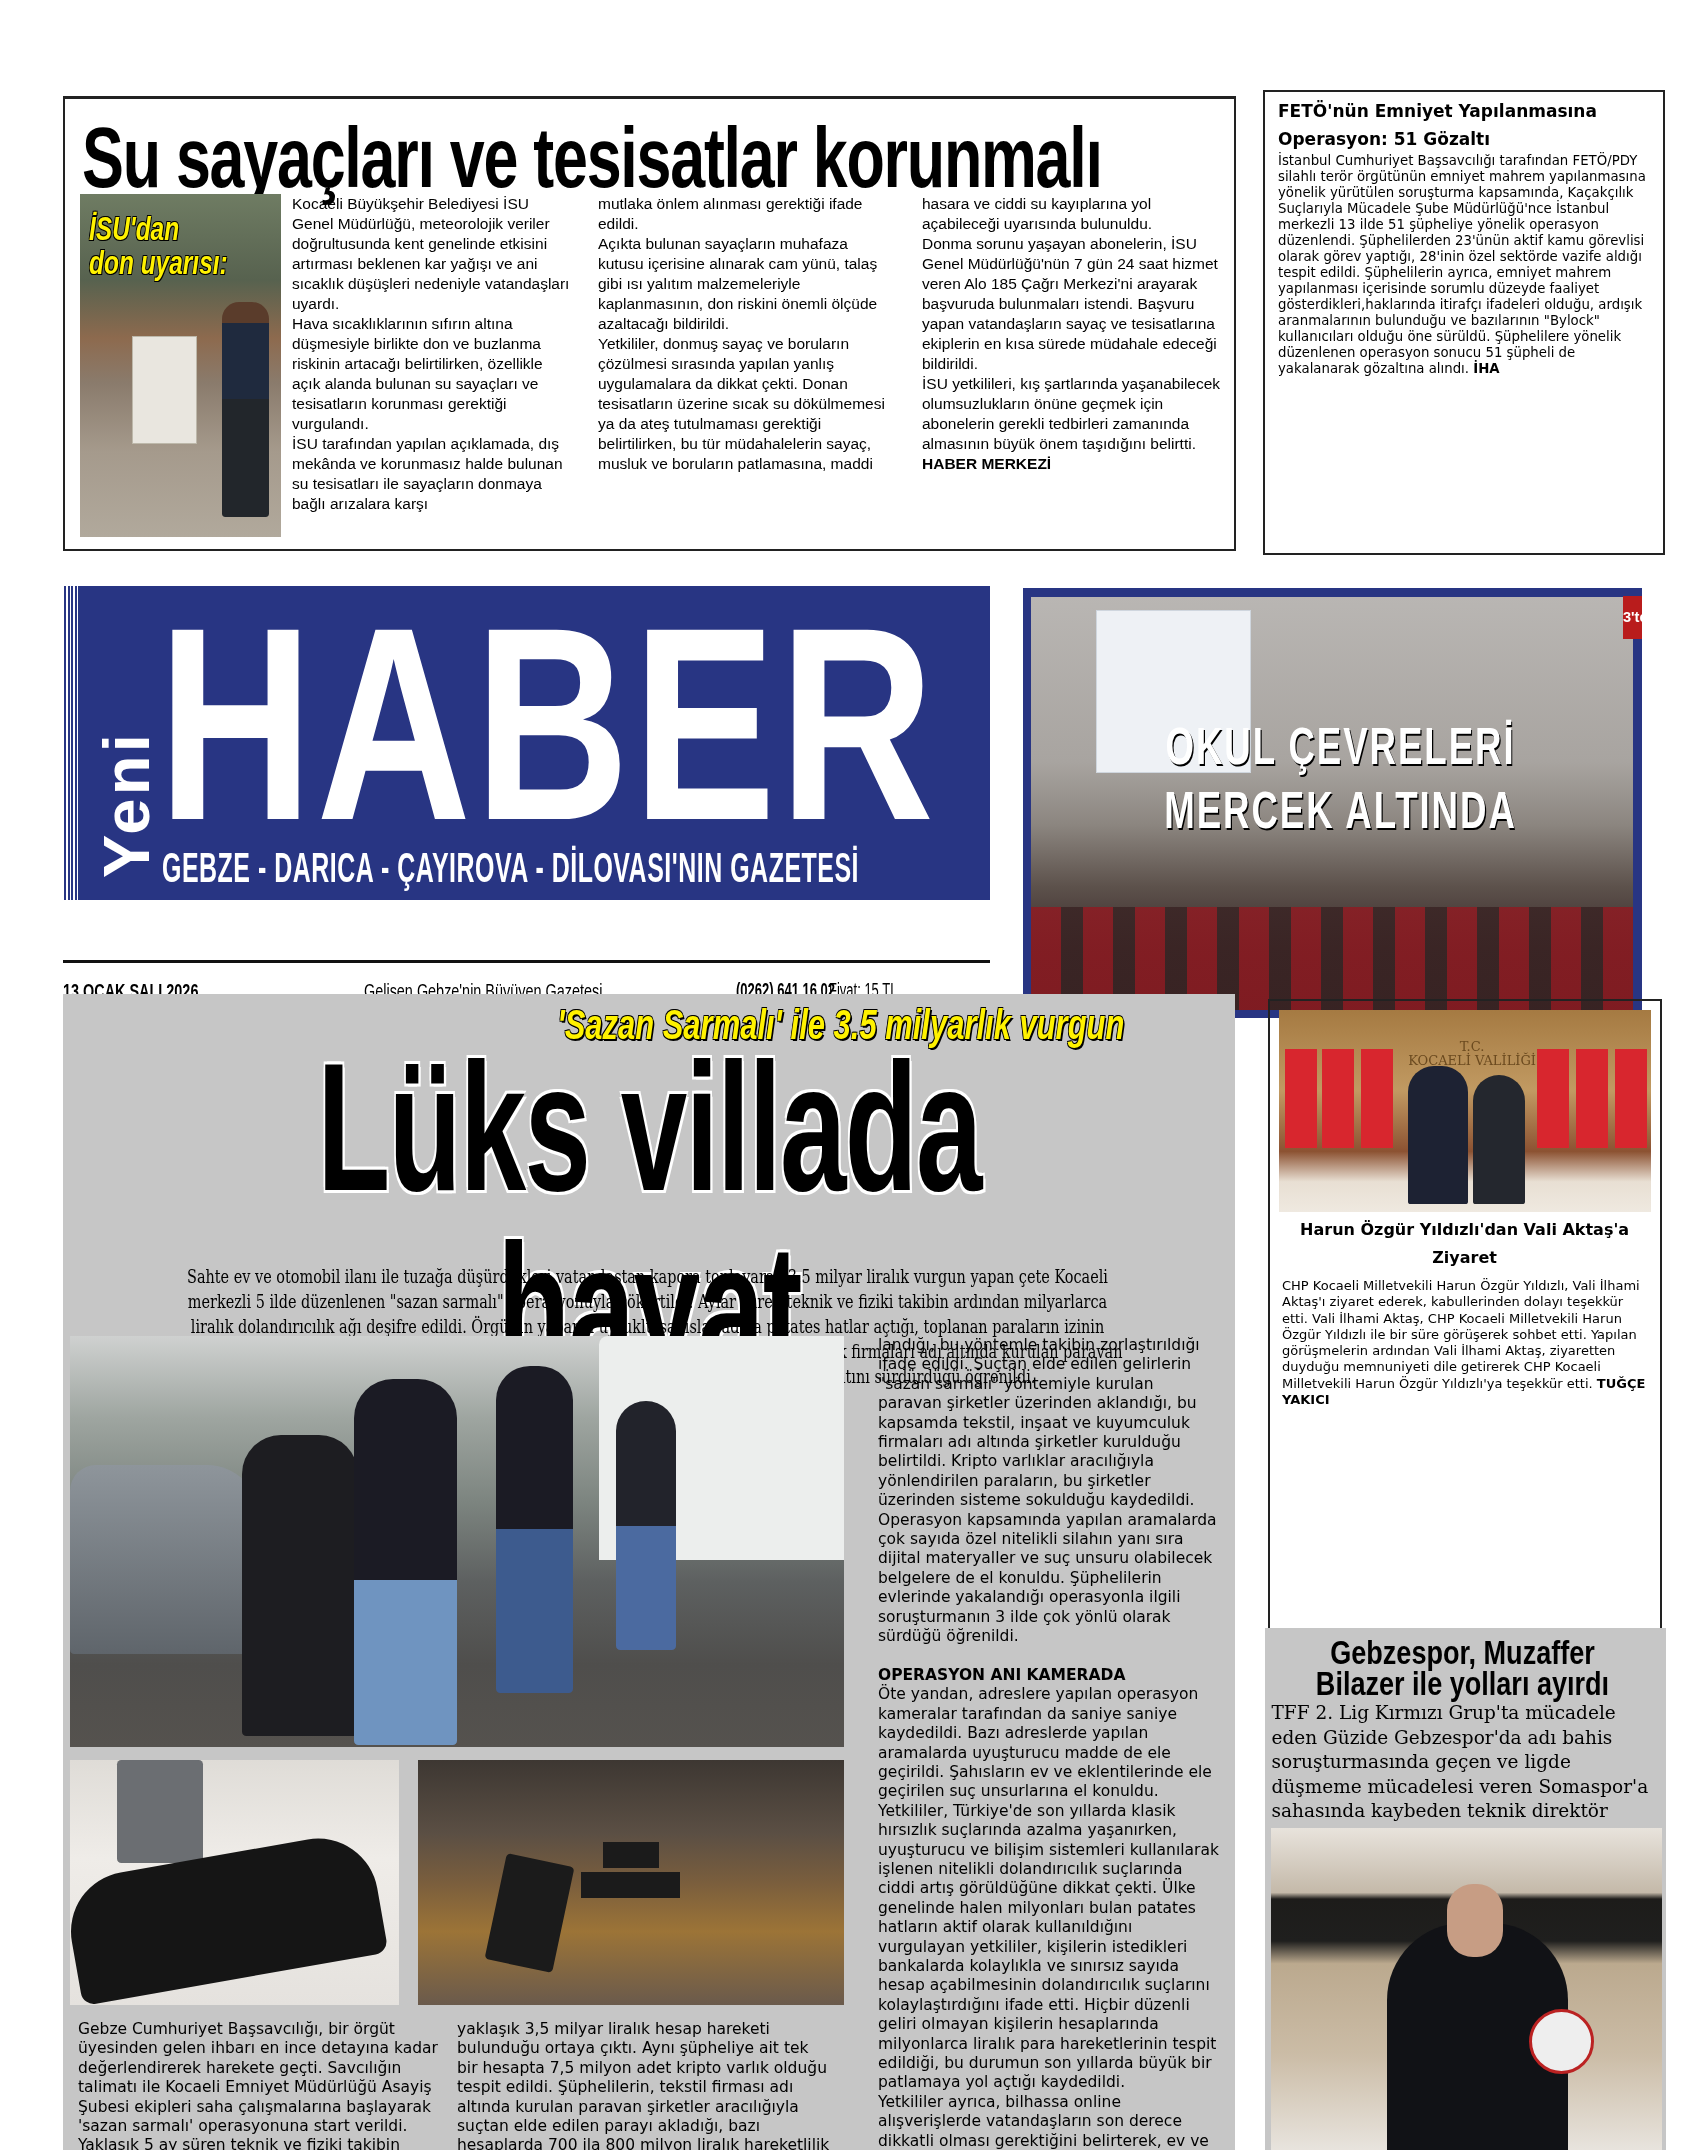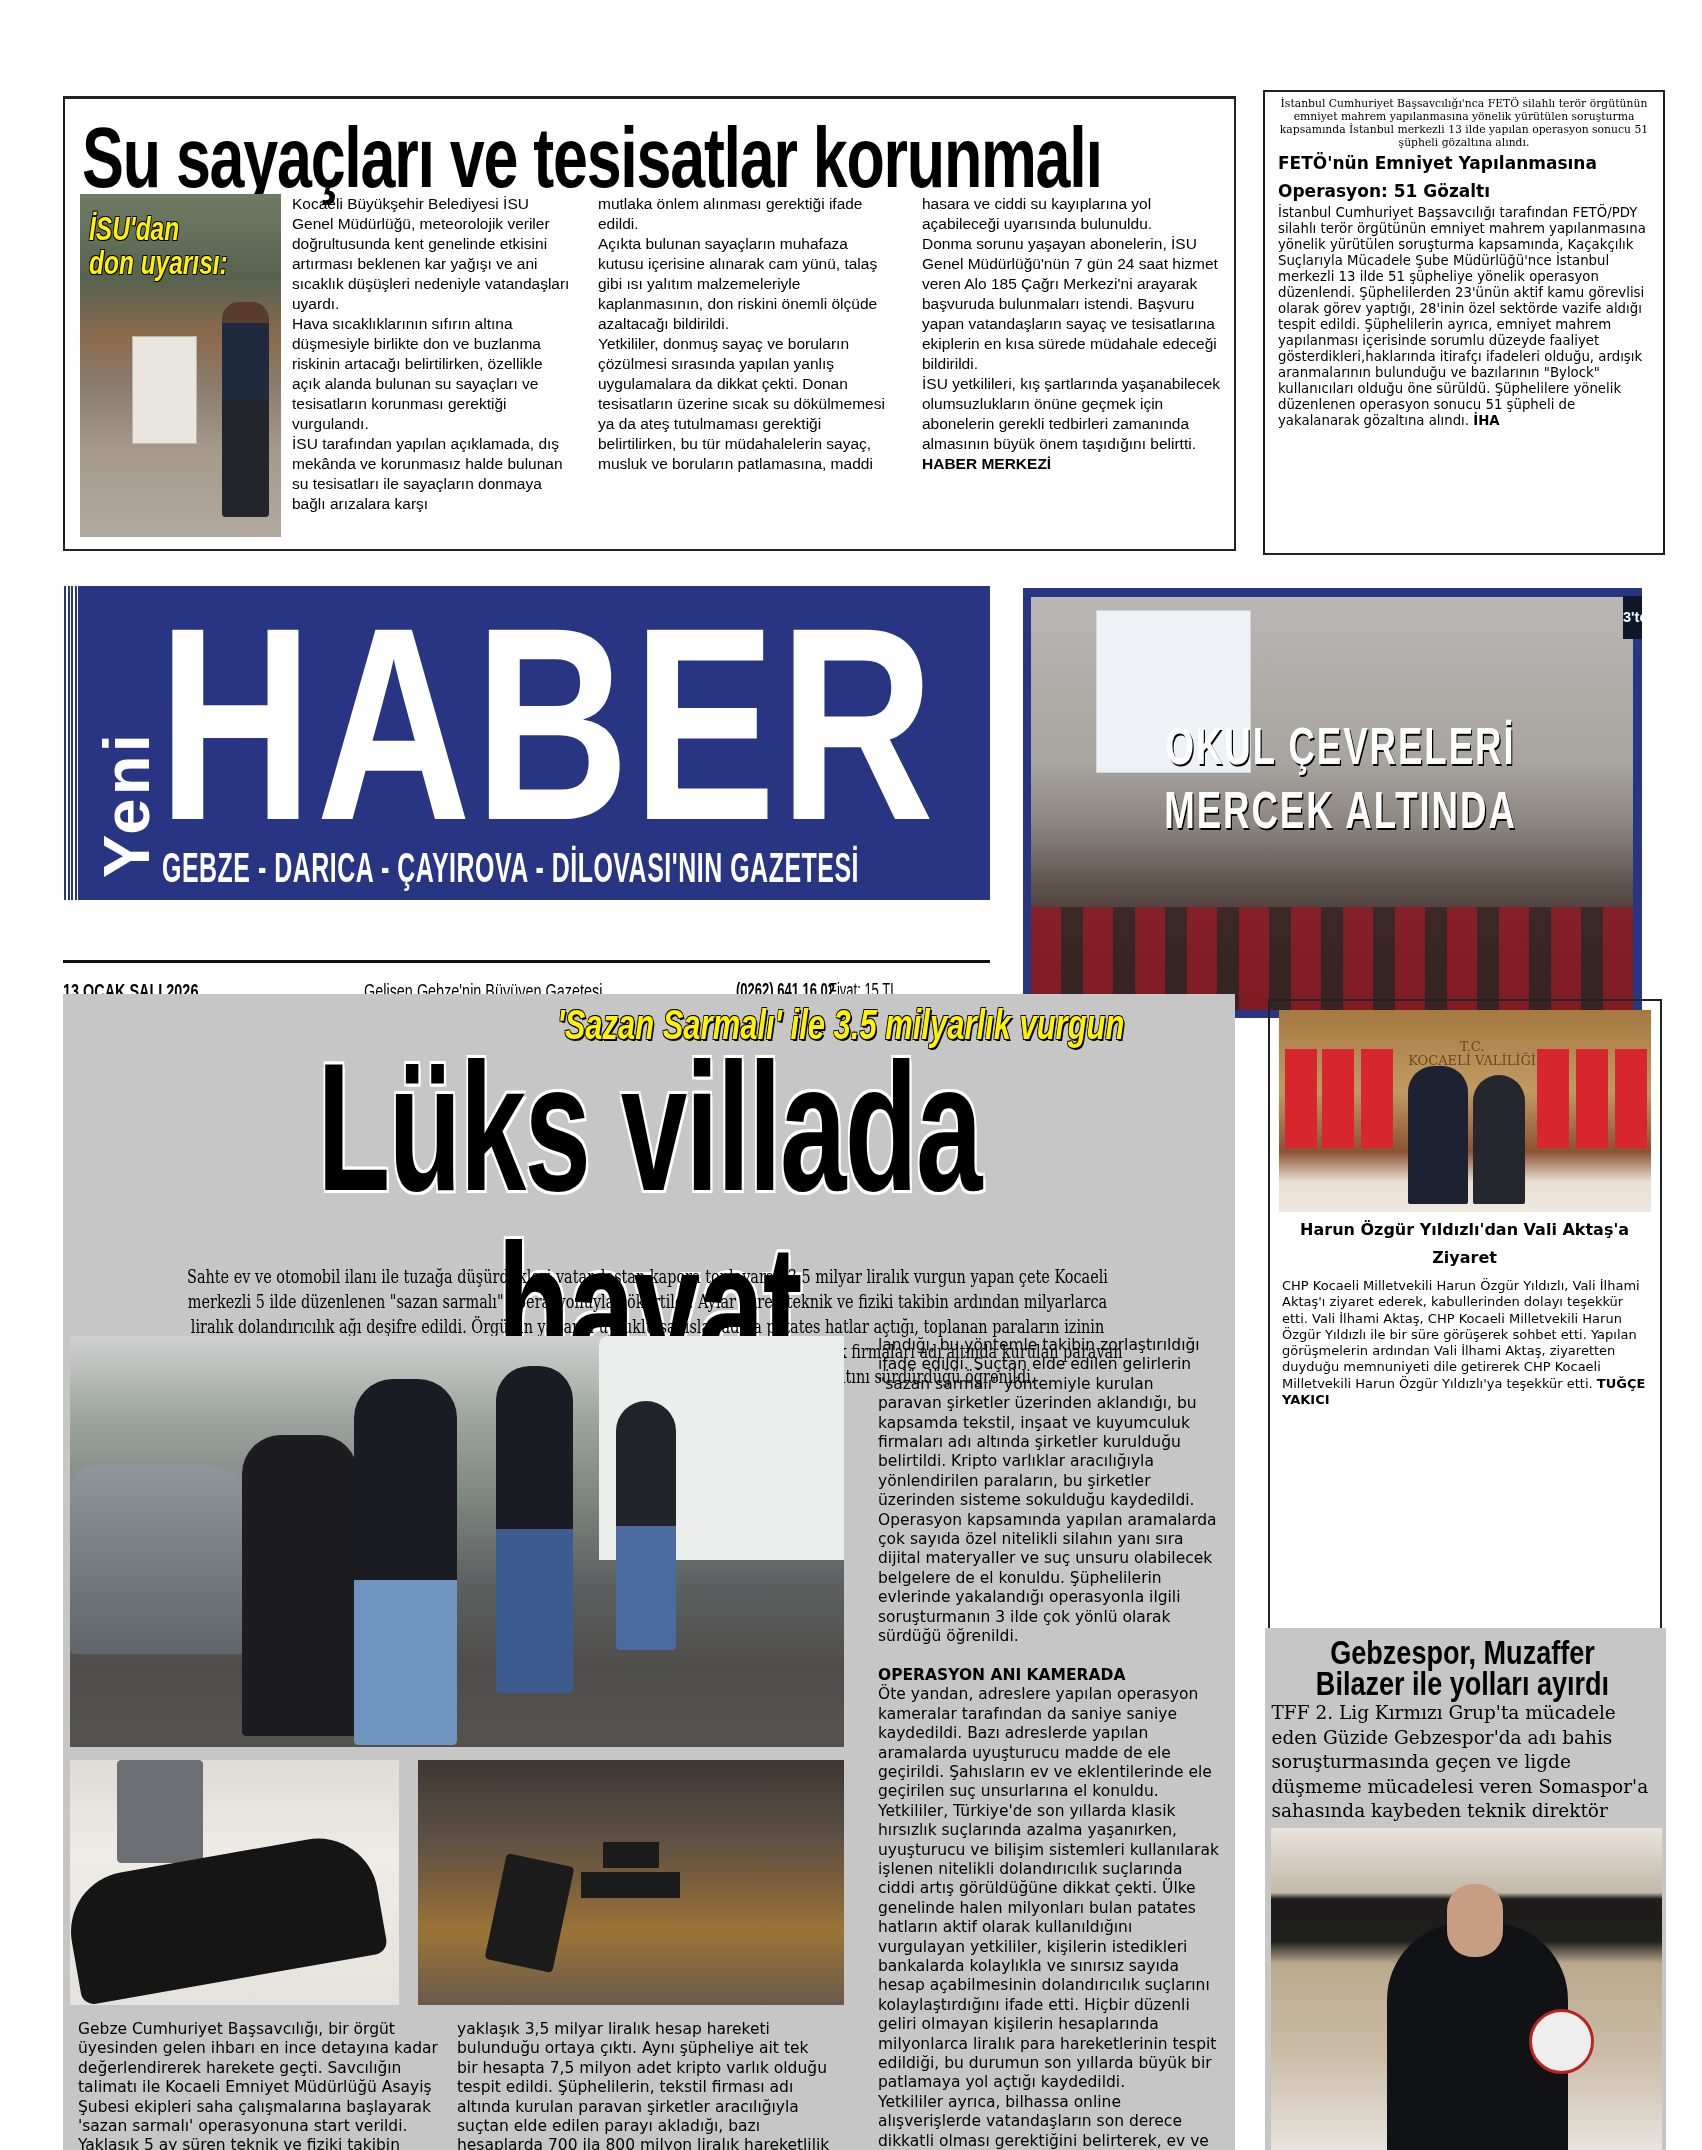--- a/index.html
+++ b/index.html
@@ -43,21 +43,21 @@
   #mast-slogan { left: 301px; top: 383px; font-size: 20.6px; line-height: 43px; transform: scaleX(0.7); transform-origin: left top; white-space: nowrap; }
   #mast-phone { left: 673px; top: 383px; font-weight: 700; font-size: 20px; line-height: 43px; transform: scaleX(0.65); transform-origin: left top; white-space: nowrap; }
   #mast-price { left: 766px; top: 383px; font-size: 20px; line-height: 43px; transform: scaleX(0.65); transform-origin: left top; white-space: nowrap; }
 
   
   #okul { left: 1023px; top: 588px; width: 619px; height: 430px; background: #283583; }
   #okul-photo { left: 7.7px; top: 8.6px; width: 602px; height: 413px;
      background: linear-gradient(180deg,#b9b6b3 0%,#a8a4a0 40%,#8c8680 55%,#5d524c 70%,#3b2a2a 85%,#2a1e1e 100%); }
   #okul-screen { left: 65px; top: 13px; width: 155px; height: 163px; background: #eef1f5; border: 0.9px solid #cfd6de; }
   #okul-seats { left: 0; top: 310px; width: 602px; height: 103px; background: repeating-linear-gradient(90deg,#8e1b22 0 30px,#3a2424 30px 52px); opacity: 0.85; }
-  #okul-tag { left: 600px; top: 7.7px; width: 19.4px; height: 43px; background: #0f172a; color: #fff; font-weight: 700; font-size: 14.6px; text-align: center; line-height: 43px; }
+  #okul-tag { left: 600px; top: 7.7px; width: 19.4px; height: 43px; background: #b91c1c; color: #fff; font-weight: 700; font-size: 14.6px; text-align: center; line-height: 43px; }
   #okul-title { left: 43px; top: 118px; width: 533px; text-align: center; font-weight: 900; font-size: 51px; line-height: 64px; color: #fff; text-shadow: 1.7px 1.7px 0 #000; transform: scaleX(0.72); transform-origin: center top; letter-spacing: 2.6px; }
 
   
   #main { left: 63px; top: 994px; width: 1172px; height: 1699px; background: #c6c6c6; }
   #main-kicker { left: 0; top: 6.5px; width: 1172px; text-align: right; font-weight: 900; font-style: italic; font-size: 43px; line-height: 47px; color: #fff200; text-shadow: 2.2px 2.2px 0 #000, -0.9px -0.9px 0 #000, 0.9px -0.9px 0 #000, -0.9px 0.9px 0 #000; }
   #main-kicker span { display: inline-block; transform: scaleX(0.72); }
   #main-title { left: 0; top: 43px; width: 1172px; text-align: center; font-weight: 900; font-size: 181px; line-height: 181px; color: #000; text-shadow: 3.4px 3.4px 0 #fff, -2.6px -2.6px 0 #fff, 2.6px -2.6px 0 #fff, -2.6px 2.6px 0 #fff; }
   #main-title span { display: inline-block; transform: scaleX(0.66); letter-spacing: -2.6px; }
   #main-lead { left: 4.3px; top: 271px; width: 1161px; text-align: center; font-family: "DejaVu Serif", serif; font-size: 17.6px; line-height: 25px; }
   #main-lead span { display: inline-block; transform: scaleX(0.82); }
@@ -122,21 +122,20 @@
     <p>Yetkililer, donmuş sayaç ve boruların çözülmesi sırasında yapılan yanlış uygulamalara da dikkat çekti. Donan tesisatların üzerine sıcak su dökülmemesi ya da ateş tutulmaması gerektiği belirtilirken, bu tür müdahalelerin sayaç, musluk ve boruların patlamasına, maddi</p>
   </div>
   <div id="top-col3" class="abs narrow-text">
     <p>hasara ve ciddi su kayıplarına yol açabileceği uyarısında bulunuldu.</p>
     <p>Donma sorunu yaşayan abonelerin, İSU Genel Müdürlüğü'nün 7 gün 24 saat hizmet veren Alo 185 Çağrı Merkezi'ni arayarak başvuruda bulunmaları istendi. Başvuru yapan vatandaşların sayaç ve tesisatlarına ekiplerin en kısa sürede müdahale edeceği bildirildi.</p>
     <p><span>İSU yetkilileri, kış şartlarında yaşanabilecek olumsuzlukların önüne geçmek için abonelerin gerekli tedbirleri zamanında almasının büyük önem taşıdığını belirtti.</span> <b>HABER MERKEZİ</b></p>
   </div>
 </div>
 
 <div id="feto-box" class="abs">
-  <div id="feto-lead">İstanbul Cumhuriyet Başsavcılığı'nca FETÖ silahlı terör örgütünün emniyet mahrem yapılanmasına yönelik yürütülen soruşturma kapsamında İstanbul merkezli 13 ilde yapılan operasyon sonucu 51 şüpheli gözaltına alındı.</div>
   <div id="feto-title">FETÖ'nün Emniyet Yapılanmasına Operasyon: 51 Gözaltı</div>
   <div id="feto-body">
     <span>İstanbul Cumhuriyet Başsavcılığı tarafından FETÖ/PDY silahlı terör örgütünün emniyet mahrem yapılanmasına yönelik yürütülen soruşturma kapsamında, Kaçakçılık Suçlarıyla Mücadele Şube Müdürlüğü'nce İstanbul merkezli 13 ilde 51 şüpheliye yönelik operasyon düzenlendi. Şüphelilerden 23'ünün aktif kamu görevlisi olarak görev yaptığı, 28'inin özel sektörde vazife aldığı tespit edildi. Şüphelilerin ayrıca, emniyet mahrem yapılanması içerisinde sorumlu düzeyde faaliyet gösterdikleri,haklarında itirafçı ifadeleri olduğu, ardışık aranmalarının bulunduğu ve bazılarının "Bylock" kullanıcıları olduğu öne sürüldü. Şüphelilere yönelik düzenlenen operasyon sonucu 51 şüpheli de yakalanarak gözaltına alındı.</span> <b>İHA</b>
   </div>
 </div>
 
 <div id="masthead" class="abs">
   <div id="mast-blue" class="abs"></div>
   <div id="mast-stripes" class="abs"></div>
   <div id="mast-yeni" class="abs">Yeni</div>

